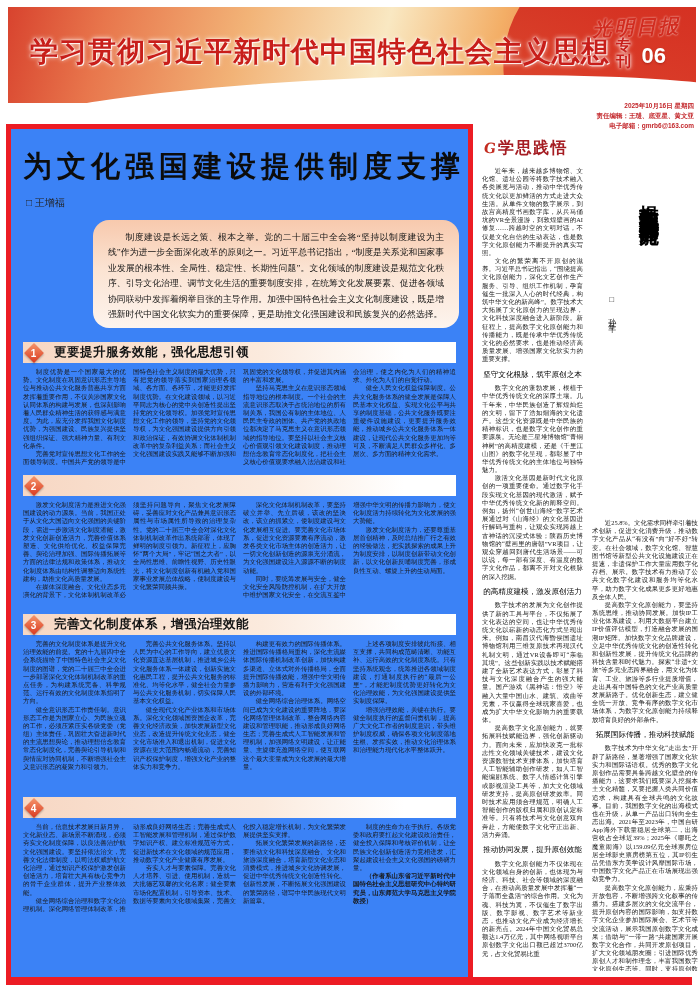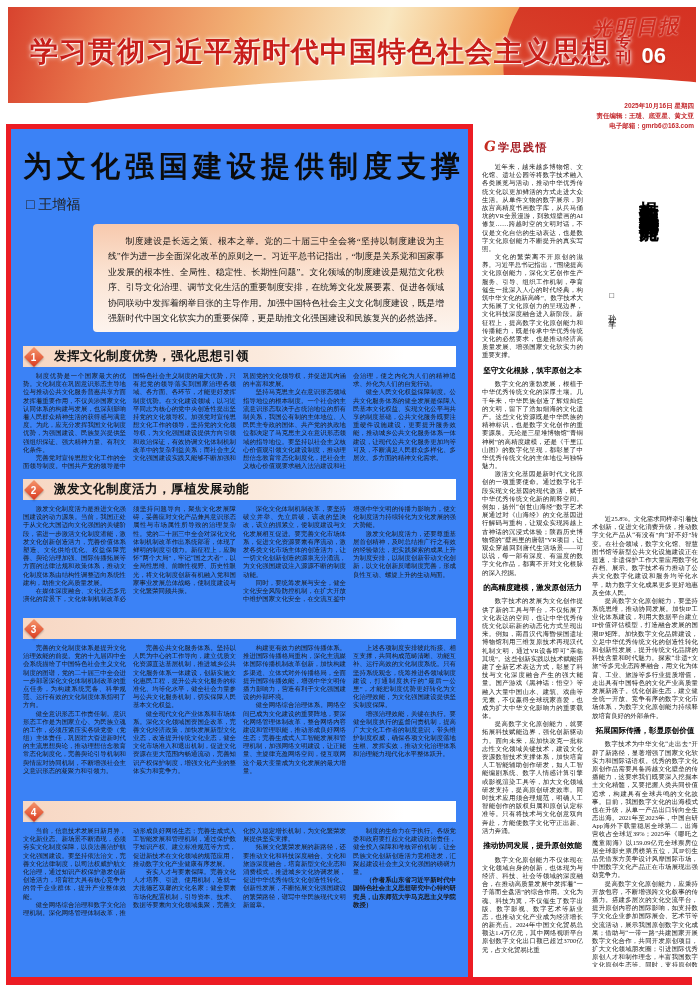--- a/index.html
+++ b/index.html
@@ -16,21 +16,21 @@
   }
   .banner::before{
     content:"";position:absolute;right:-60px;top:-40px;width:260px;height:230px;
     background:linear-gradient(135deg,rgba(205,32,24,.92),rgba(232,84,54,.70));
     transform:rotate(32deg);border-radius:34% 66% 42% 58%;
   }
   .banner::after{
     content:"";position:absolute;left:-30px;bottom:-70px;width:120%;height:96px;
     background:#fff;border-radius:100% 100% 0 0;transform:rotate(-2deg);
   }
-  .banner-title-row{position:absolute;left:22px;top:26px;display:flex;align-items:flex-start;z-index:3;}
+  .banner-title-row{position:absolute;left:22px;top:26px;display:flex;align-items:center;z-index:3;}
   .banner-title{
     font-family:"Liberation Sans",sans-serif;font-weight:900;font-size:28px;letter-spacing:1px;
     color:#c81e1a;white-space:nowrap;
     text-shadow:0 0 2px #fff,0 0 5px rgba(255,255,255,.95),1px 1px 0 rgba(255,255,255,.8);
   }
   .banner-supp{
     display:flex;flex-direction:column;margin-left:6px;margin-top:1px;
     font-family:"Liberation Sans",sans-serif;font-weight:900;font-size:15px;line-height:1.02;
     color:#c81e1a;text-shadow:0 0 3px #fff,0 0 5px rgba(255,255,255,.9);
   }
@@ -53,25 +53,25 @@
 
   
   .main-frame{
     position:absolute;left:6px;top:124px;width:467px;height:853px;background:#3b82f6;
     border:5px solid #ec1c24;border-bottom:none;padding:14px 12px 0 12px;overflow:hidden;
   }
   .headline{
     font-family:"Liberation Sans",sans-serif;font-weight:900;font-size:29px;color:#0c0c0c;
     letter-spacing:5px;margin:4px 0 9px 0;white-space:nowrap;
   }
-  .byline{font-family:"Liberation Sans",sans-serif;font-size:14px;color:#222;margin:0 0 10px 3px;}
+  .byline{font-family:"Liberation Sans",sans-serif;font-size:10px;color:#222;margin:0 0 10px 3px;}
   .intro-box{
     margin:10px 4px 14px 70px;width:366px;height:108px;overflow:hidden;
     background:linear-gradient(180deg,#f7c9ad 0%,#fbe3d2 45%,#fdf4ee 100%);
-    border-radius:4px;padding:10px 15px;
+    border-radius:16px;padding:10px 15px;
     font-size:8.8px;line-height:1.75;text-align:justify;color:#141414;
   }
   .intro-box p{margin:0;text-indent:2em;}
 
   .sec{margin-bottom:7px;}
   .sec-head{
     height:21px;display:flex;align-items:center;position:relative;margin-bottom:5px;
     background:linear-gradient(90deg,#f7d7c3 0%,#fbeadd 55%,#ffffff 88%);
   }
   .diamond{
@@ -95,31 +95,31 @@
   .sec-body .credit{font-weight:bold;}
 
   
   .side-panel{position:absolute;left:482px;top:138px;width:216px;height:838px;overflow:hidden;}
   .panel-head{display:flex;align-items:baseline;margin-left:2px;}
   .g-icon{
     font-family:"DejaVu Serif",serif;font-weight:bold;font-size:14px;color:#c42b1f;
     transform:skewX(-8deg);margin-right:2px;
   }
   .panel-label{
-    font-family:Liberation Serif, serif;font-weight:bold;font-size:11px;
+    font-family:Liberation Serif, serif;font-weight:bold;font-size:16px;
     color:#a51d23;letter-spacing:1.5px;text-align:center;
   }
   .panel-cols{display:flex;gap:9px;margin-top:8px;}
   .pcol{font-size:6.4px;line-height:1.28;text-align:justify;color:#191919;overflow:hidden;}
   .pcol p{margin:0;text-indent:2em;}
   .col-a{width:101px;height:804px;}
   .col-b{width:106px;height:804px;display:flex;flex-direction:column;}
   .col-b-text{flex:1;overflow:hidden;}
   .sub-h{
-    text-align:center;font-weight:bold;font-size:7.6px;color:#000;
+    text-align:center;font-weight:normal;font-size:7.6px;color:#000;
     font-family:"Liberation Sans",sans-serif;margin:6px 0 5px;text-indent:0 !important;
   }
   .vblock{position:relative;height:352px;flex:none;}
   .vtitle{
     position:absolute;left:44px;top:22px;writing-mode:vertical-rl;
     font-family:"Liberation Serif",serif;font-weight:bold;font-size:20px;color:#000;
     letter-spacing:1.5px;
   }
   .vbyline{
     position:absolute;left:14px;top:128px;writing-mode:vertical-rl;
@@ -155,49 +155,49 @@
   <div class="byline">□ 王增福</div>
   <div class="intro-box">
     <p>制度建设是长远之策、根本之举。党的二十届三中全会将“坚持以制度建设为主线”作为进一步全面深化改革的原则之一。习近平总书记指出，“制度是关系党和国家事业发展的根本性、全局性、稳定性、长期性问题”。文化领域的制度建设是规范文化秩序、引导文化治理、调节文化生活的重要制度安排，在统筹文化发展要素、促进各领域协同联动中发挥着纲举目张的主导作用。加强中国特色社会主义文化制度建设，既是增强新时代中国文化软实力的重要保障，更是助推文化强国建设和民族复兴的必然选择。</p>
   </div>
   <div id="sections">
       <section class="sec">
         <div class="sec-head">
        <span class="diamond">
             <i>1</i>
           </span>
-       <span class="sec-title">发挥文化制度优势，强化思想引领</span>
+       <span class="sec-title">更要提升服务效能，强化思想引领</span>
      </div>
      <div class="sec-body" style="height:100px">
        <p>制度优势是一个国家最大的优势。文化制度在巩固意识形态主导地位与推动公共文化服务普惠共享方面发挥着重要作用，不仅关涉国家文化认同体系的构建与发展，也深刻影响着人民群众精神生活的获得感与满意度。为此，应充分发挥我国文化制度优势，为强国建设、民族复兴提供坚强组织保证、强大精神力量、有利文化条件。</p>
           <p>完善党对宣传思想文化工作的全面领导制度。中国共产党的领导是中国特色社会主义制度的最大优势，只有把党的领导落实到国家治理各领域、各方面、各环节，才能更好发挥制度优势。在文化建设领域，以习近平同志为核心的党中央创造性提出坚持党的文化领导权。加强党对宣传思想文化工作的领导，坚持党的文化领导权，为文化强国建设提供方向引领和政治保证，有效协调文化体制机制改革中的复杂利益关系；而社会主义文化强国建设实践又能够不断加强和巩固党的文化领导权，并促进其内涵的丰富和发展。</p>
           <p>坚持马克思主义在意识形态领域指导地位的根本制度。一个社会的主流意识形态取决于占统治地位的所有制关系，我国公有制的主体地位、人民民主专政的国体、共产党的执政地位都决定了马克思主义在意识形态领域的指导地位。要坚持以社会主义核心价值观引领文化建设制度，推动理想信念教育常态化制度化，把社会主义核心价值观要求融入法治建设和社会治理，使之内化为人们的精神追求、外化为人们的自觉行动。</p>
           <p>健全人民文化权益保障制度。公共文化服务体系的健全发展是保障人民基本文化权益、实现文化公平与共享的制度基础，公共文化服务既要注重硬件设施建设，更要提升服务效能，推动城乡公共文化服务体系一体建设，让现代公共文化服务更加均等可及，不断满足人民群众多样化、多层次、多方面的精神文化需求。</p>
      </div>
       </section>
       <section class="sec">
         <div class="sec-head">
        <span class="diamond">
             <i>2</i>
           </span>
-       <span class="sec-title">激发文化制度活力，厚植发展动能</span>
      </div>
      <div class="sec-body" style="height:106px">
        <p>激发文化制度活力是推进文化强国建设的动力源泉。当前，我国正处于从文化大国迈向文化强国的关键阶段，需进一步激活文化制度潜能，激发文化创新创造活力，完善价值体系塑造、文化供给优化、权益保障完善、舆论治理加强、国际传播拓展等方面的法律法规和政策体系，推动文化制度体系由结构性调整迈向系统性建构，助推文化高质量发展。</p>
           <p>在媒体深度融合、文化业态多元演化的背景下，文化体制机制改革必须坚持问题导向，聚焦文化发展障碍，妥善应对文化产品兼具意识形态属性与市场属性所导致的治理复杂性。党的二十届三中全会对深化文化体制机制改革作出系统部署，体现了鲜明的制度引领力。新征程上，应胸怀“两个大局”，牢记“国之大者”，以全局性思维、前瞻性视野、历史性眼光，将文化制度创新有机融入党和国家事业发展总体战略，使制度建设与文化繁荣同频共振。</p>
           <p>深化文化体制机制改革，要坚持破立并举、先立后破，该改的坚决改，该立的抓紧立，使制度建设与文化发展相互促进。要完善文化市场体系，促进文化资源要素有序流动，激发各类文化市场主体的创造活力，让一切文化创新创造的源泉充分涌流，为文化强国建设注入源源不断的制度动能。</p>
           <p>同时，要统筹发展与安全，健全文化安全风险防控机制，在扩大开放中维护国家文化安全，在交流互鉴中增强中华文明的传播力影响力，使文化制度活力持续转化为文化发展的强大势能。</p>
           <p>激发文化制度活力，还要尊重基层首创精神，及时总结推广行之有效的经验做法，把实践探索的成果上升为制度安排，以制度创新带动文化创新，以文化创新反哺制度完善，形成良性互动、螺旋上升的生动局面。</p>
      </div>
       </section>
       <section class="sec">
         <div class="sec-head">
        <span class="diamond">
             <i>3</i>
           </span>
+       <span class="sec-title">完善文化制度体系，增强治理效能</span>
      </div>
      <div class="sec-body" style="height:150px">
        <p>完善的文化制度体系是提升文化治理效能的前提。党的十九届四中全会系统描绘了中国特色社会主义文化制度的图谱，党的二十届三中全会进一步部署深化文化体制机制改革的重点任务，为构建系统完备、科学规范、运行有效的文化制度体系指明了方向。</p>
           <p>健全意识形态工作责任制。意识形态工作是为国家立心、为民族立魂的工作，必须压紧压实各级党委（党组）主体责任，巩固壮大奋进新时代的主流思想舆论，推动理想信念教育常态化制度化，完善舆论引导机制和舆情应对协同机制，不断增强社会主义意识形态的凝聚力和引领力。</p>
           <p>完善公共文化服务体系。坚持以人民为中心的工作导向，建立优质文化资源直达基层机制，推进城乡公共文化服务体系一体建设，创新实施文化惠民工程，提升公共文化服务的标准化、均等化水平，健全社会力量参与公共文化服务机制，切实保障人民基本文化权益。</p>
           <p>健全现代文化产业体系和市场体系。深化文化领域国资国企改革，完善文化经济政策，加快发展新型文化业态，改造提升传统文化业态，健全文化市场准入和退出机制，促进文化资源在更大范围内畅通流动，完善知识产权保护制度，增强文化产业的整体实力和竞争力。</p>
           <p>构建更有效力的国际传播体系。推进国际传播格局重构，深化主流媒体国际传播机制改革创新，加快构建多渠道、立体式对外传播格局，全面提升国际传播效能，增强中华文明传播力影响力，营造有利于文化强国建设的外部环境。</p>
           <p>健全网络综合治理体系。网络空间已成为文化建设的重要阵地，要深化网络管理体制改革，整合网络内容建设和管理职能，推动形成良好网络生态；完善生成式人工智能发展和管理机制，加强网络文明建设，让正能量、主旋律充盈网络空间，使互联网这个最大变量成为文化发展的最大增量。</p>
           <p>上述各项制度安排彼此衔接、相互支撑，共同构成范畴清晰、功能互补、运行高效的文化制度系统。只有坚持系统观念，统筹推进各领域制度建设，打通制度执行的“最后一公里”，才能把制度优势更好转化为文化治理效能，为文化强国建设提供坚实制度保障。</p>
           <p>增强治理效能，关键在执行。要健全制度执行的监督问责机制，提高广大文化工作者的制度意识，带头维护制度权威，确保各项文化制度落地生根、发挥实效，推动文化治理体系和治理能力现代化水平整体跃升。</p>
@@ -240,21 +240,21 @@
         <p>数字文化原创能力不仅体现在文化领域自身的创新，也体现为与经济、科技、社会等领域的深度融合，在推动高质量发展中发挥着“一子落而全盘活”的综合作用。文化为魂、科技为翼，不仅催生了数字出版、数字影视、数字艺术等新业态，也推动文化产业成为经济增长的新亮点。2024年中国文化贸易总额达1.4万亿元，其中网络视听平台原创数字文化出口额已超过3700亿元，占文化贸易比重</p>
       </div>
     <div class="pcol col-b" id="col-b">
       <div class="vblock">
         <span class="vbyline">□ 孙芊芊</span>
         <span class="vtitle">提高数字文化原创能力和传播能力</span>
       </div>
       <div class="col-b-text" id="col-b-text">
           <p>近25.8%。文化需求同样牵引着技术创新，促进文化消费升级，推动数字文化产品从“有没有”向“好不好”转变。在社会领域，数字文化馆、智慧图书馆等新型公共文化设施建设正在提速，非遗保护工作大量应用数字化存档、展示。数字技术有力推动了公共文化数字化建设和服务均等化水平，助力数字文化成果更多更好地惠及全体人民。</p>
           <p>提高数字文化原创能力，要坚持系统思维，推动协同发展。加快IP工业化体系建设，利用大数据平台建立IP价值评估模型，打造融合发展的国潮IP矩阵。加快数字文化品牌建设，立足中华优秀传统文化的创造性转化和创新性发展，提升传统文化品牌的科技含量和时代魅力。探索“非遗+文旅”等多元业态跨界融合，用文化为体育、工业、旅游等多行业提质增值，走出具有中国特色的文化产业高质量发展新路子。优化创新生态，建立健全统一开放、竞争有序的数字文化市场体系，为数字文化原创能力持续释放培育良好的外部条件。</p>
-          <div class="sub-h">拓展国际传播，彰显原创价值</div>
+          <div class="sub-h">拓展国际传播，推动科技赋能</div>
           <p>数字技术为中华文化“走出去”开辟了新路径，显著增强了国家文化软实力和国际话语权。优秀的数字文化原创作品需要具备跨越文化壁垒的传播能力，这要求我们既要深入挖掘本土文化精髓，又要把握人类共同价值追求，构建具有全球共鸣的文化故事。目前，我国数字文化的出海模式也在升级，从单一产品出口转向全生态出海。2021年至2023年，中国自研App海外下载量稳居全球第二，出海营收占全球近39%；2025年《哪吒之魔童闹海》以159.09亿元全球票房位居全球影史票房榜第五位，其IP衍生品凭借东方美学设计风靡国际市场，中国数字文化产品正在市场展现出强劲竞争力。</p>
           <p>提高数字文化原创能力，应秉持开放包容，不断增强跨文化叙事的传播力。搭建多层次的文化交流平台，提升原创内容的国际影响，如支持数字文化企业参加国际展会、艺术节等交流活动，展示我国原创数字文化成果；借助与“一带一路”共建国家开展数字文化合作，共同开发原创项目，扩大文化领域朋友圈；引进国际优秀原创人才和制作理念，丰富我国数字文化原创生态等。同时，支持原创数字文化产品出口，加强国际版权合作，培育一批具有国际竞争力的文化科技企业，推动中国原创IP走向世界，提升中华文化的国际传播力和影响力。</p>
         </div>
     </div>
   </div>
 </div>
 
 <div class="bottom-bar"></div>
 
 </body></html>

